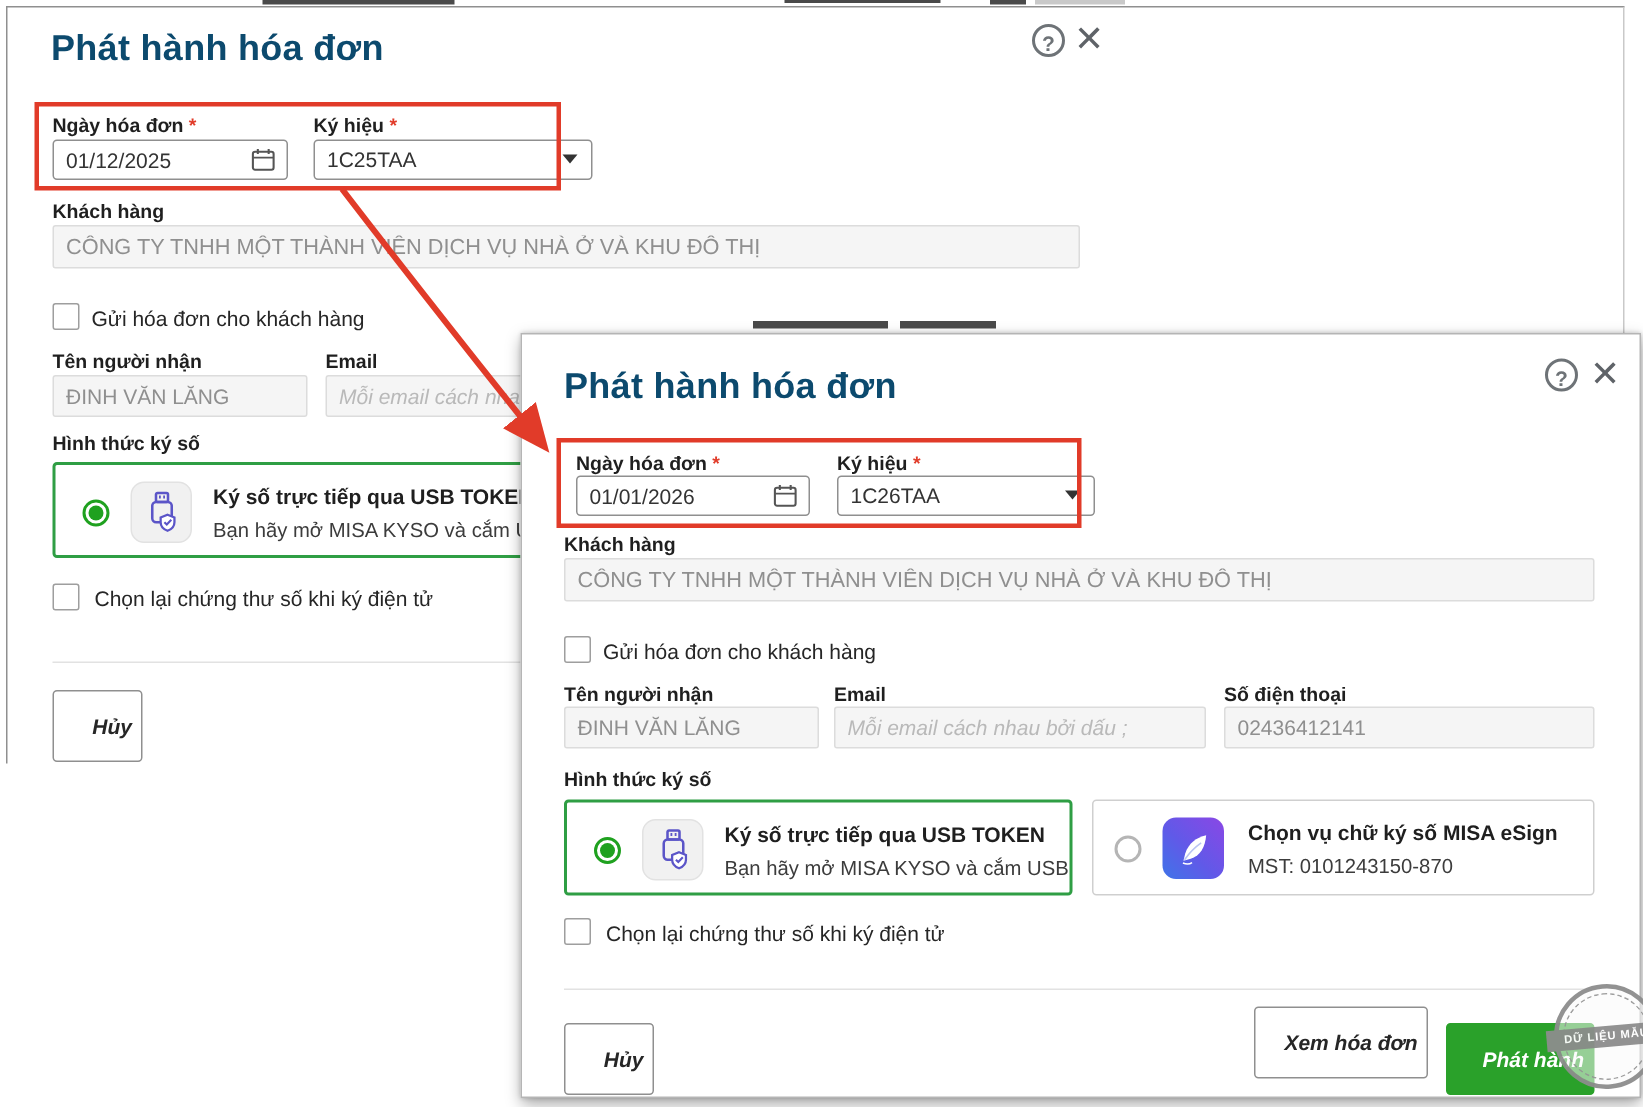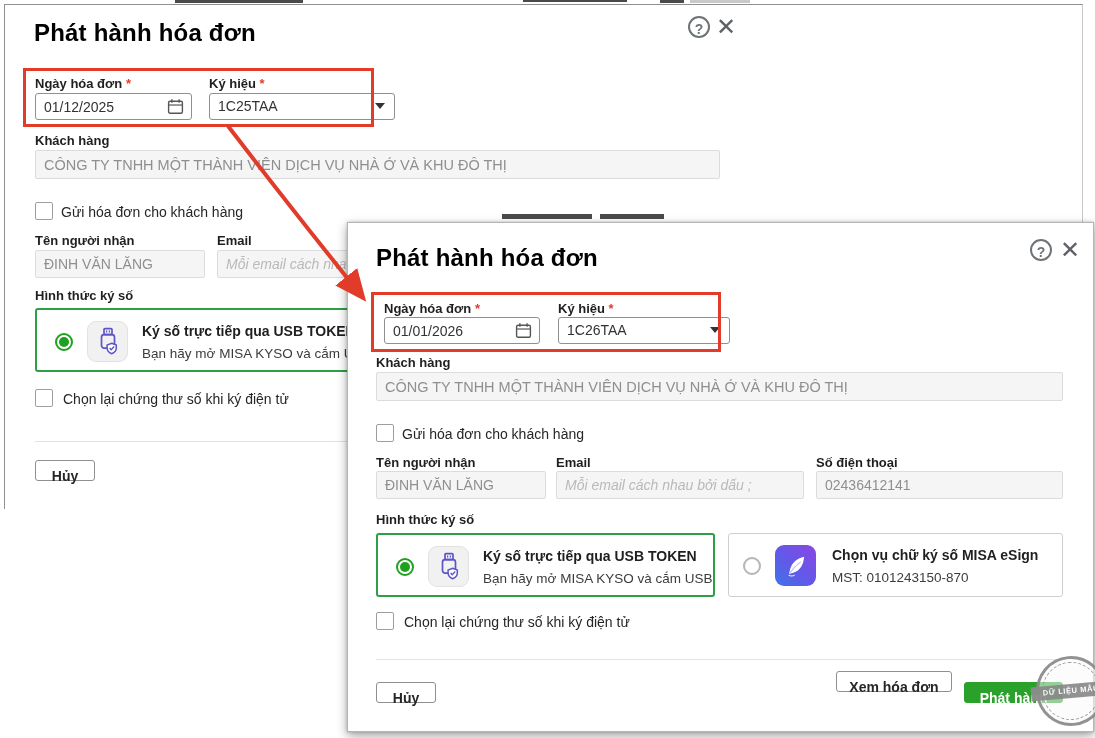--- a/index.html
+++ b/index.html
@@ -4,21 +4,21 @@
 <style>
   html,body{margin:0;padding:0;background:#fff;width:1095px;height:738px;overflow:hidden;
     font-family:"Liberation Sans","DejaVu Sans",sans-serif;color:#222;}
   .abs{position:absolute;}
   
   .dialog{position:absolute;background:#fff;}
   .dlg-back{left:4px;top:4px;width:1077px;height:504px;z-index:1;
     border-top:1px solid #8f8f8f;border-left:1px solid #8f8f8f;border-right:1px solid #c9c9c9;}
   .dlg-front{left:347px;top:222px;width:745px;height:508px;z-index:10;
     border:1px solid #b5b5b5;box-shadow:0 4px 10px rgba(0,0,0,.35),0 0 3px rgba(0,0,0,.2);}
-  .dlg-title{position:absolute;font-size:24px;font-weight:600;color:#000000;letter-spacing:.2px;}
+  .dlg-title{position:absolute;font-size:24px;font-weight:600;color:#0c4a6e;letter-spacing:.2px;}
   
   .help-ic{position:absolute;width:22px;height:22px;border:2px solid #6e7377;border-radius:50%;
     color:#6e7377;font-size:14px;font-weight:700;text-align:center;line-height:22px;cursor:pointer;box-sizing:border-box;}
   .close-ic{position:absolute;font-size:24px;color:#5f6368;line-height:22px;cursor:pointer;font-weight:400;}
   
   .lbl{position:absolute;font-size:13px;font-weight:700;color:#1f1f1f;white-space:nowrap;}
   .req{color:#e13b29;font-weight:700;}
   .inp{position:absolute;box-sizing:border-box;border:1px solid #8f8f8f;border-radius:3px;background:#fff;
     font-size:14px;color:#333;padding:0 8px;font-family:inherit;height:27px;}
   .inp-dis{border:1px solid #dcdcdc;background:#f5f5f5;color:#8f8f8f;border-radius:2px;}
@@ -43,22 +43,22 @@
   .radio-on::after{content:"";position:absolute;left:2px;top:2px;width:10px;height:10px;border-radius:50%;background:#1fa11f;}
   .radio-off{border:2px solid #b5b5b5;}
   .opt-ic{position:absolute;width:41px;height:41px;border-radius:9px;box-sizing:border-box;}
   .opt-ic-usb{background:#f1f1f1;border:1px solid #e2e2e2;display:flex;align-items:center;justify-content:center;}
   .opt-ic-esign{background:linear-gradient(225deg,#8a47e5 0%,#6159e8 55%,#3f74e8 100%);
     display:flex;align-items:center;justify-content:center;}
   .opt-title{position:absolute;font-size:14px;font-weight:700;color:#1f1f1f;white-space:nowrap;}
   .opt-sub{position:absolute;font-size:13.5px;font-weight:400;color:#3c3c3c;white-space:nowrap;}
   
   .divider{position:absolute;height:1px;background:#e2e2e2;}
-  .btn{position:absolute;box-sizing:border-box;height:21px;border-radius:3px;font-size:14px;font-weight:600;
-    font-family:inherit;cursor:pointer;text-align:center;line-height:29px;}
+  .btn{position:absolute;box-sizing:border-box;height:48px;border-radius:3px;font-size:14px;font-weight:600;
+    font-family:inherit;cursor:pointer;text-align:right;line-height:29px;font-style:italic;}
   .btn-ghost{background:#fff;border:1px solid #8f8f8f;color:#262626;}
   .btn-primary{background:#2aa12a;border:1px solid #2aa12a;color:#fff;font-weight:700;}
   
   .arrow-svg{position:absolute;left:0;top:0;z-index:50;pointer-events:none;}
   
   .stamp{position:absolute;left:1036px;top:656px;width:70px;height:70px;border-radius:50%;
     border:3px solid #8d8d8d;box-sizing:border-box;z-index:60;transform:rotate(-5deg);
     background:rgba(250,250,250,.55);opacity:.95;}
   .stamp-inner{position:absolute;inset:3px;border:1px dashed #9a9a9a;border-radius:50%;}
   .stamp-banner{position:absolute;left:-8px;right:-8px;top:25px;height:14px;background:#8d8d8d;

